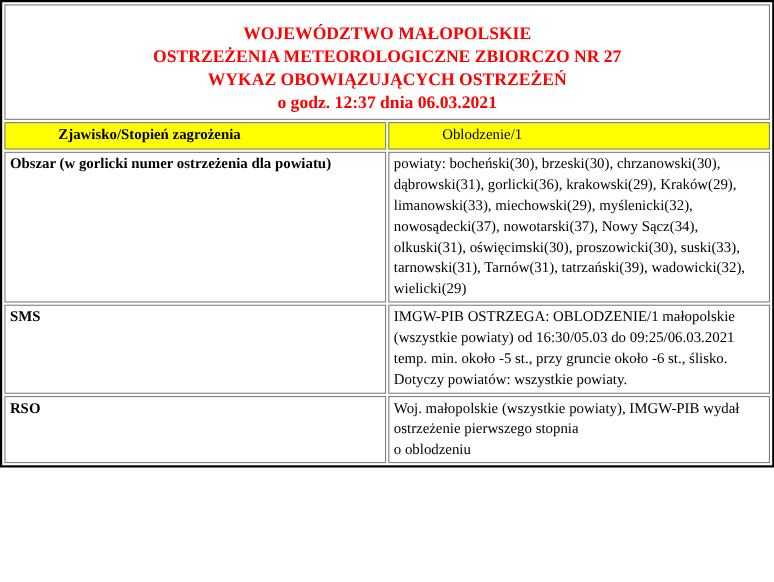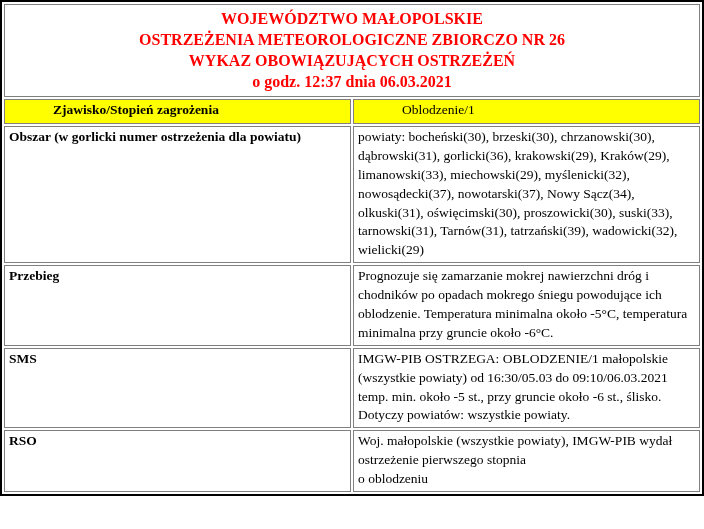--- a/index.html
+++ b/index.html
@@ -48,59 +48,55 @@
   }
   tr.s td {
     height: 18px;
   }
   tr.header-row td.header-cell {
     text-align: center;
     color: var(--header_text, #ff0000);
     font-weight: bold;
     font-size: 16px;
     line-height: 21px;
-    padding: 3px 2px 4px 2px;
+    padding: 15px 2px 4px 2px;
     height: 84px;
   }
 </style>
 </head>
 <body>
 
 <div class="page">
   <table class="bulletin">
     <tbody>
         <tr class="header-row">
       <td class="header-cell" colspan="2">
         <div>WOJEWÓDZTWO MAŁOPOLSKIE</div>
-        <div>OSTRZEŻENIA METEOROLOGICZNE ZBIORCZO NR 26</div>
+        <div>OSTRZEŻENIA METEOROLOGICZNE ZBIORCZO NR 27</div>
         <div>WYKAZ OBOWIĄZUJĄCYCH OSTRZEŻEŃ</div>
         <div>o godz. 12:37 dnia 06.03.2021</div>
       </td>
     </tr>
 
     <tr class="hl">
       <td class="label">Zjawisko/Stopień zagrożenia</td>
       <td class="value">Oblodzenie/1</td>
     </tr>
 
     <tr>
       <td class="label">Obszar (w gorlicki numer ostrzeżenia dla powiatu)</td>
       <td class="value">powiaty: bocheński(30), brzeski(30), chrzanowski(30), dąbrowski(31), gorlicki(36), krakowski(29), Kraków(29), limanowski(33), miechowski(29), myślenicki(32), nowosądecki(37), nowotarski(37), Nowy Sącz(34), olkuski(31), oświęcimski(30), proszowicki(30), suski(33), tarnowski(31), Tarnów(31), tatrzański(39), wadowicki(32), wielicki(29)</td>
     </tr>
 
 
 
-    <tr>
-      <td class="label">Przebieg</td>
-      <td class="value">Prognozuje się zamarzanie mokrej nawierzchni dróg i chodników po opadach mokrego śniegu powodujące ich oblodzenie. Temperatura minimalna około -5°C, temperatura minimalna przy gruncie około -6°C.</td>
-    </tr>
 
     <tr>
       <td class="label">SMS</td>
-      <td class="value">IMGW-PIB OSTRZEGA: OBLODZENIE/1 małopolskie (wszystkie powiaty) od 16:30/05.03 do 09:10/06.03.2021 temp. min. około -5 st., przy gruncie około -6 st., ślisko. Dotyczy powiatów: wszystkie powiaty.</td>
+      <td class="value">IMGW-PIB OSTRZEGA: OBLODZENIE/1 małopolskie (wszystkie powiaty) od 16:30/05.03 do 09:25/06.03.2021 temp. min. około -5 st., przy gruncie około -6 st., ślisko. Dotyczy powiatów: wszystkie powiaty.</td>
     </tr>
 
     <tr>
       <td class="label">RSO</td>
       <td class="value">Woj. małopolskie (wszystkie powiaty), IMGW-PIB wydał ostrzeżenie pierwszego stopnia
 o oblodzeniu</td>
     </tr>
 
   </tbody>
     </table>

